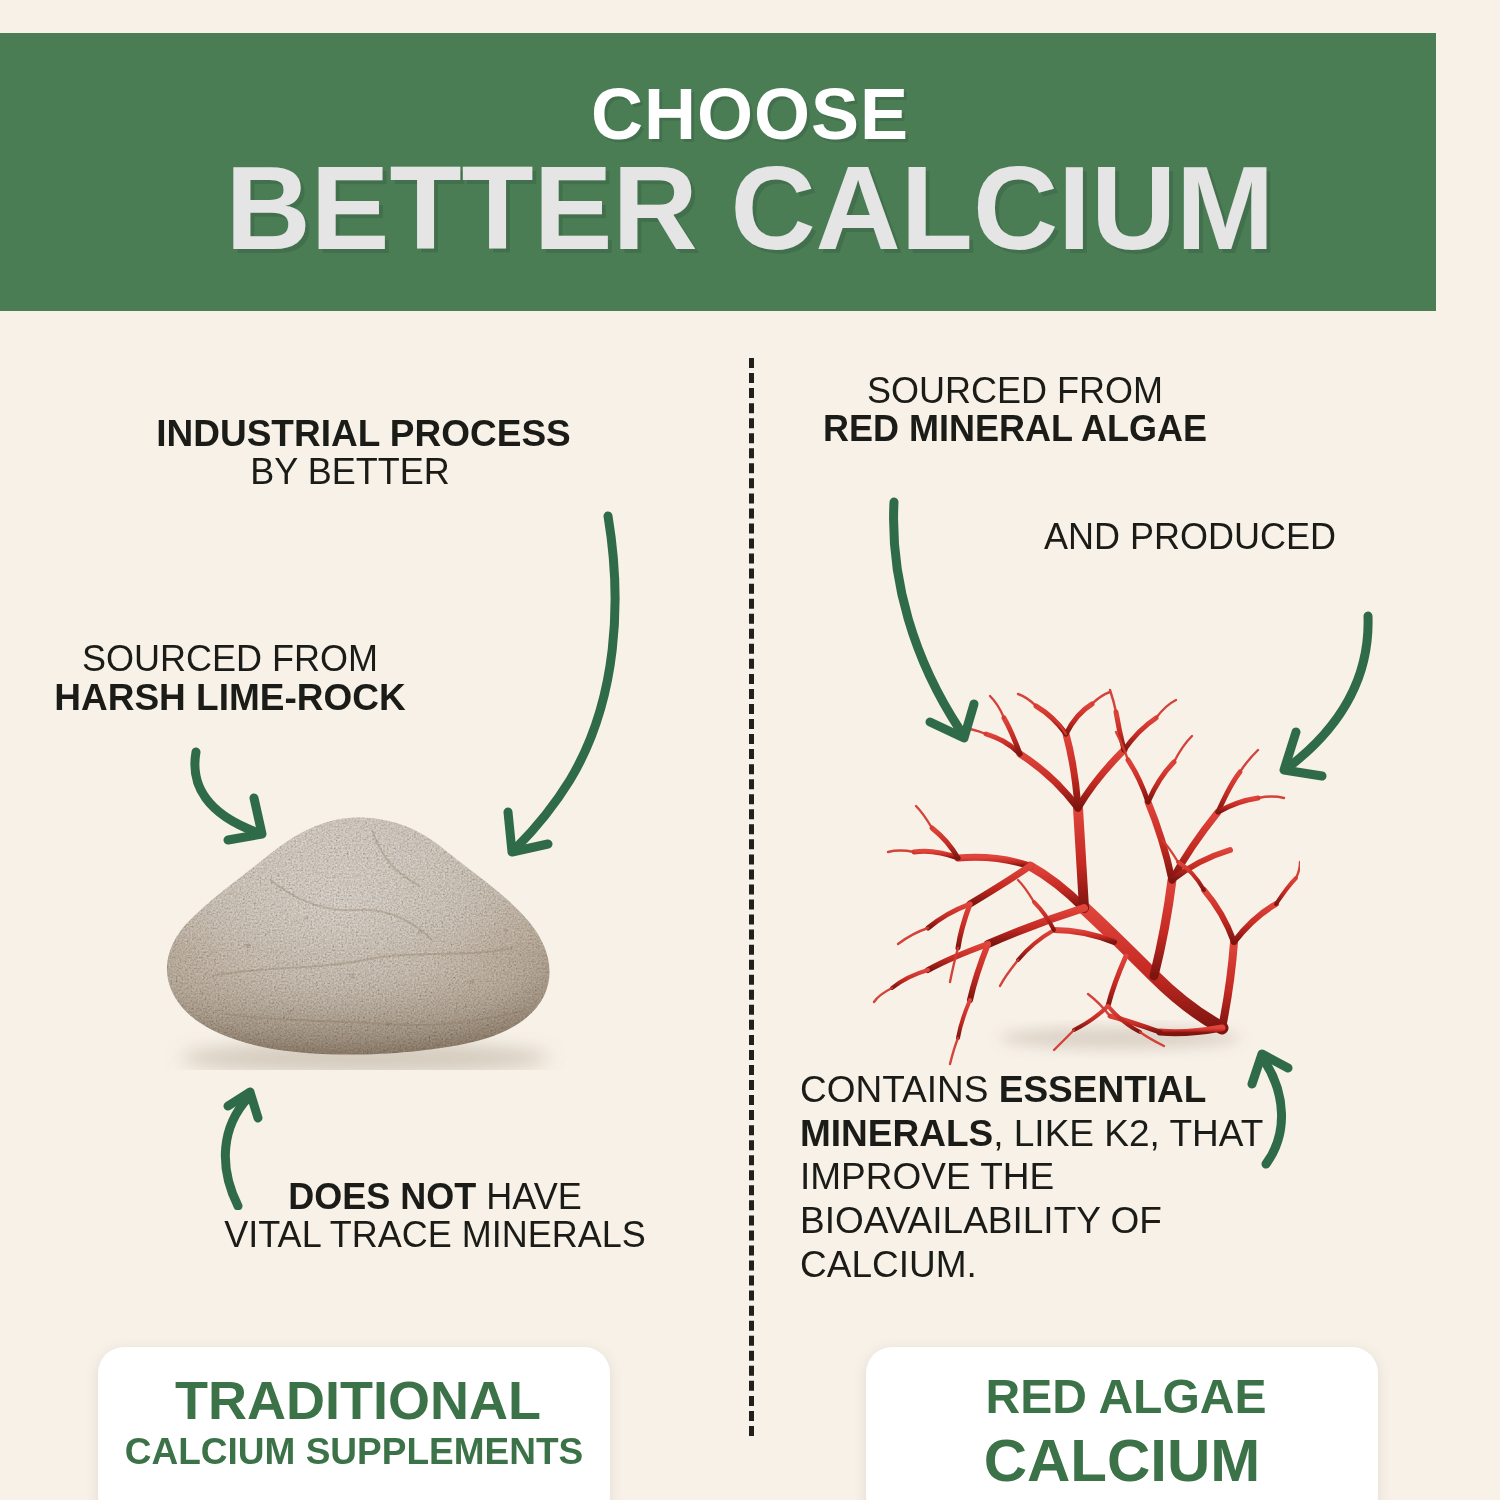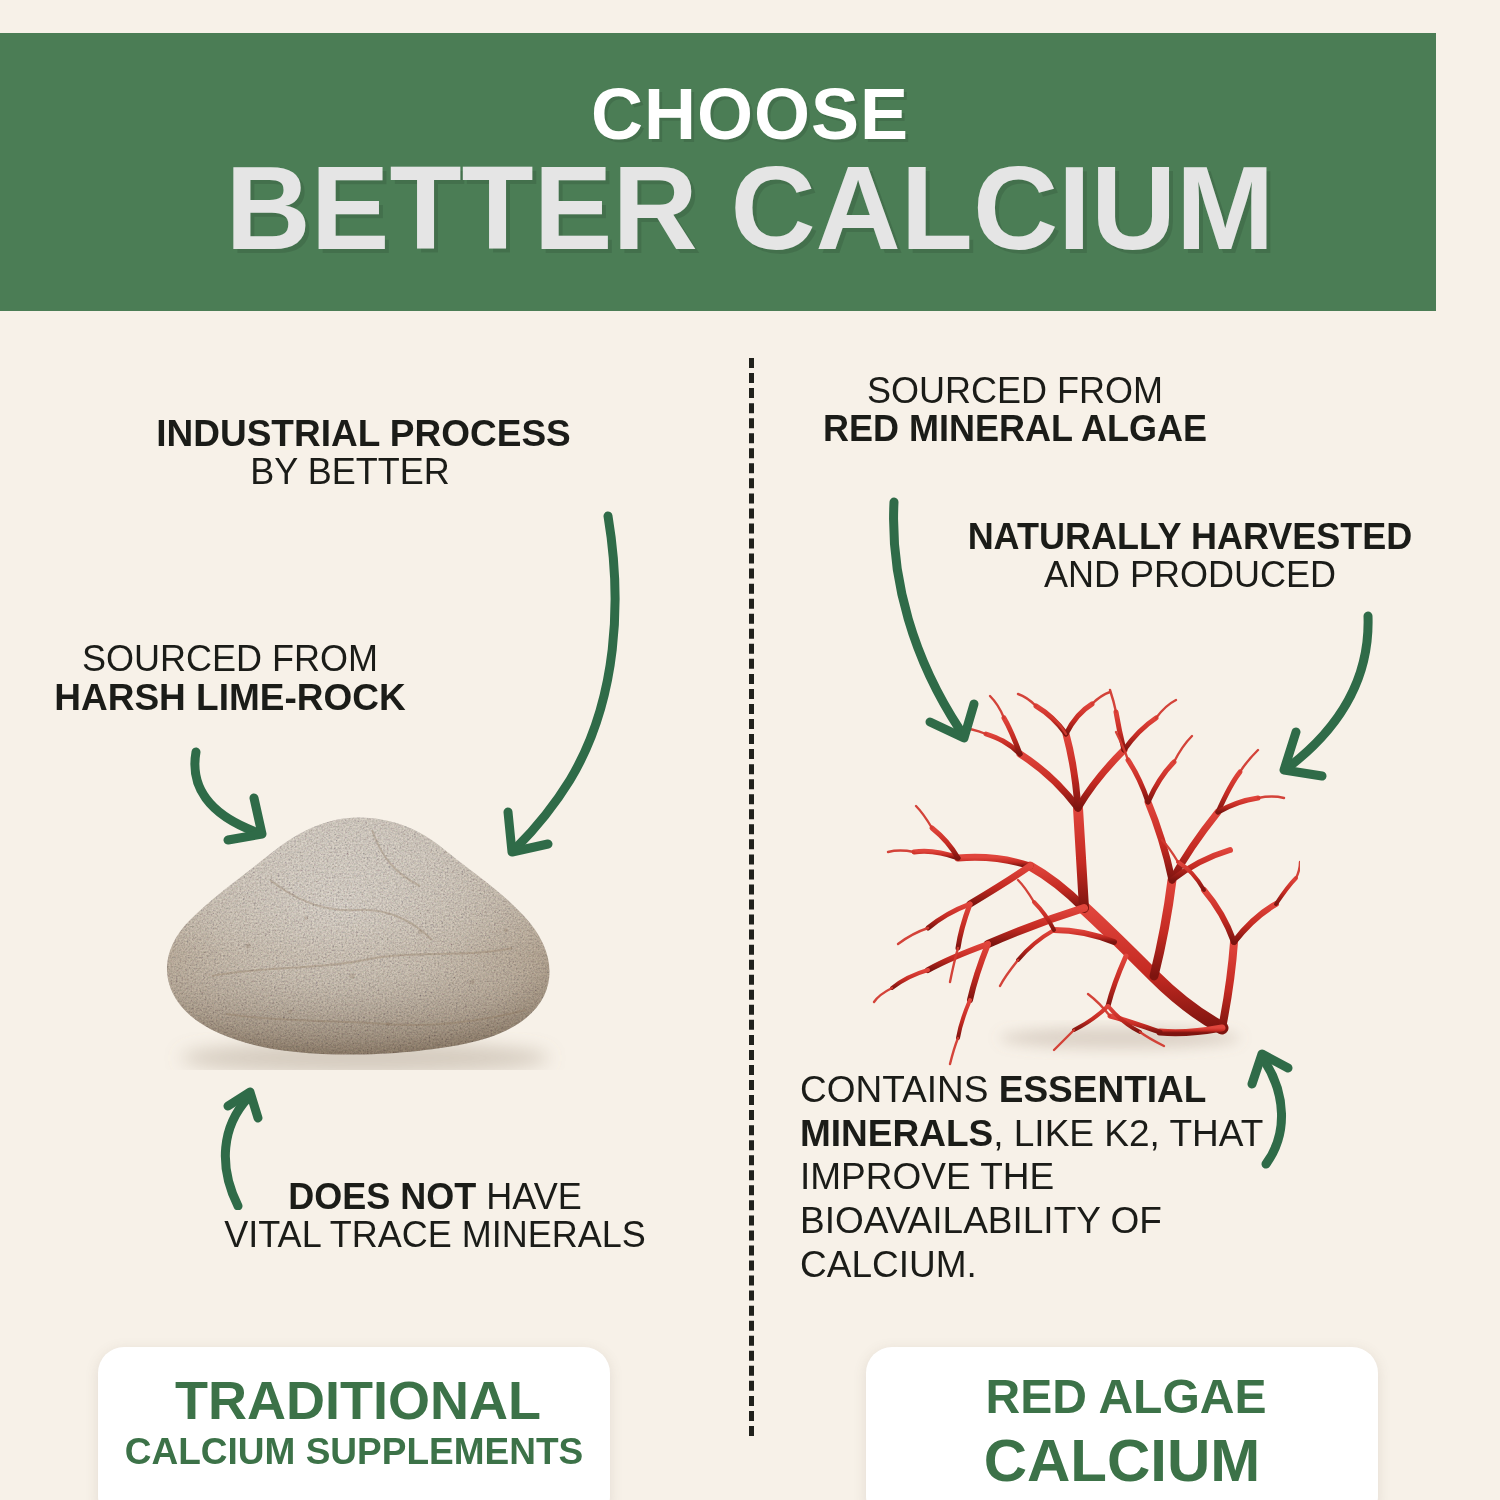--- a/index.html
+++ b/index.html
@@ -274,21 +274,20 @@
   </div>
 
   <div class="panel panel-right"></div>
 
   <div class="callout" id="co-sourced-algae">
     <span class="ln light">SOURCED FROM</span>
     <span class="ln bold">RED MINERAL ALGAE</span>
   </div>
 
   <div class="callout" id="co-harvested">
-    <span class="ln bold">NATURALLY HARVESTED</span>
     <span class="ln light">AND PRODUCED</span>
   </div>
 
   <div class="callout" id="co-essential">
     <span class="light">CONTAINS </span><span class="bold">ESSENTIAL MINERALS</span><span class="light">, LIKE K2, THAT IMPROVE THE BIOAVAILABILITY OF CALCIUM.</span>
   </div>
 
   <div class="img-wrap" id="algae-wrap">
     <svg width="430" height="390" viewBox="0 0 430 390" xmlns="http://www.w3.org/2000/svg">
       <defs>

